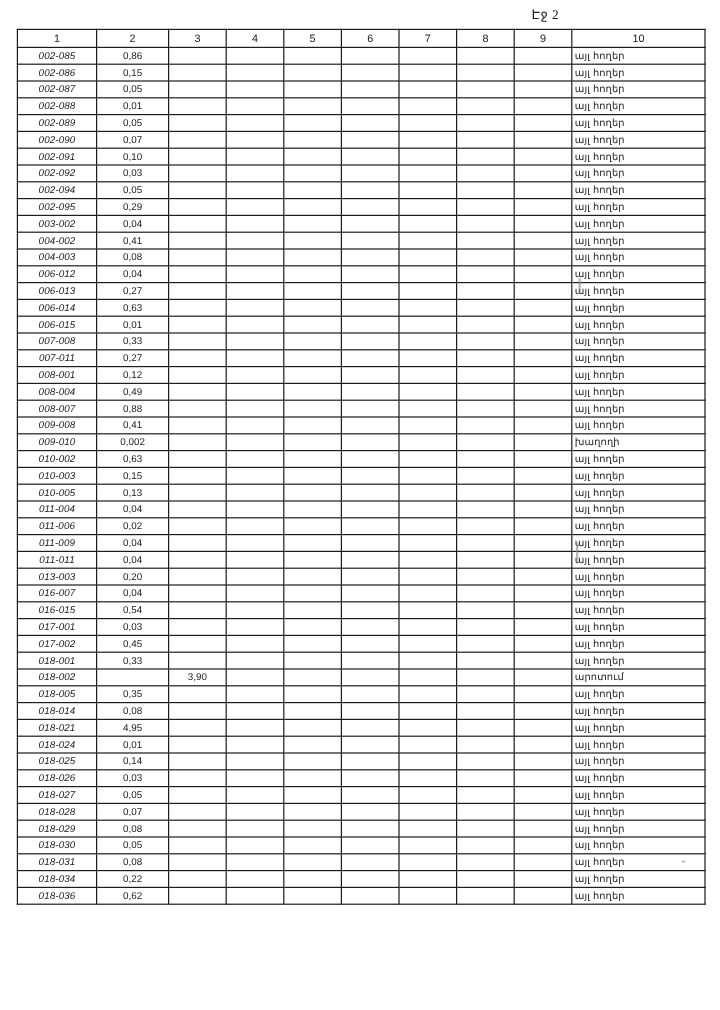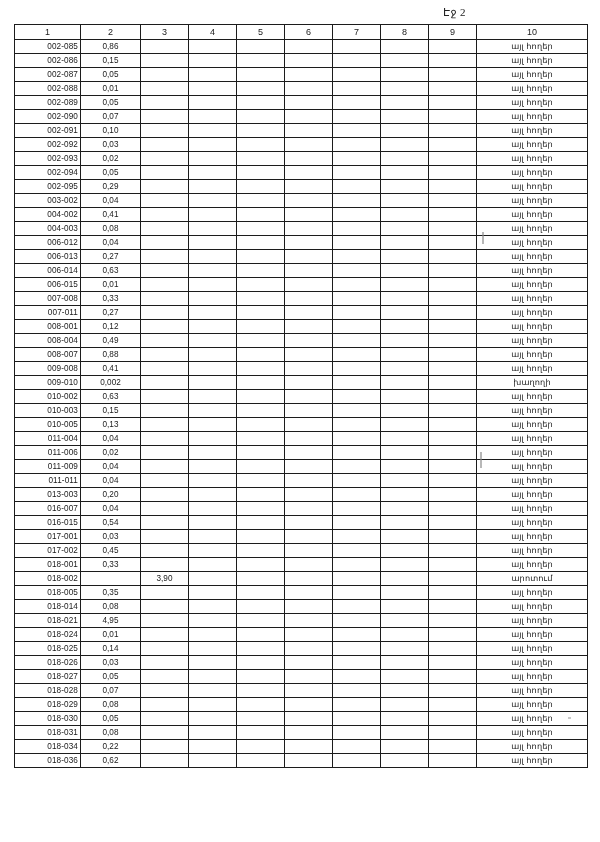--- a/index.html
+++ b/index.html
@@ -51,25 +51,24 @@
     line-height: 13px;
     overflow: hidden;
     white-space: nowrap;
   }
   table.grid th {
     font-weight: normal;
     text-align: center;
     font-size: 9px;
     height: 15px;
   }
-  .c-code { text-align: right; padding-left: 3px; font-size: 8.2px; letter-spacing: 0.1px;}
+  .c-code { text-align: center; padding-left: 3px; font-size: 8.2px; letter-spacing: 0.1px; font-style: italic;}
   .c-num  { text-align: center; font-size: 8.2px; }
   .c-blank{ }
   .c-last {
-    text-align: center;
     font-size: 8.2px;
     letter-spacing: 0.1px;
   }
   
   col.w1 { width: 66px; }
   col.w2 { width: 60px; }
   col.w3 { width: 48px; }
   col.w4 { width: 48px; }
   col.w5 { width: 48px; }
   col.w6 { width: 48px; }
@@ -217,32 +216,20 @@
             <td class="c-num"></td>
             <td class="c-blank"></td>
             <td class="c-blank"></td>
             <td class="c-blank"></td>
             <td class="c-blank"></td>
             <td class="c-blank"></td>
             <td class="c-blank"></td>
             <td class="c-last">այլ հողեր</td>
           </tr>
           <tr>
-            <td class="c-code">002-093</td>
-            <td class="c-num">0,02</td>
-            <td class="c-num"></td>
-            <td class="c-blank"></td>
-            <td class="c-blank"></td>
-            <td class="c-blank"></td>
-            <td class="c-blank"></td>
-            <td class="c-blank"></td>
-            <td class="c-blank"></td>
-            <td class="c-last">այլ հողեր</td>
-          </tr>
-          <tr>
             <td class="c-code">002-094</td>
             <td class="c-num">0,05</td>
             <td class="c-num"></td>
             <td class="c-blank"></td>
             <td class="c-blank"></td>
             <td class="c-blank"></td>
             <td class="c-blank"></td>
             <td class="c-blank"></td>
             <td class="c-blank"></td>
             <td class="c-last">այլ հողեր</td>

